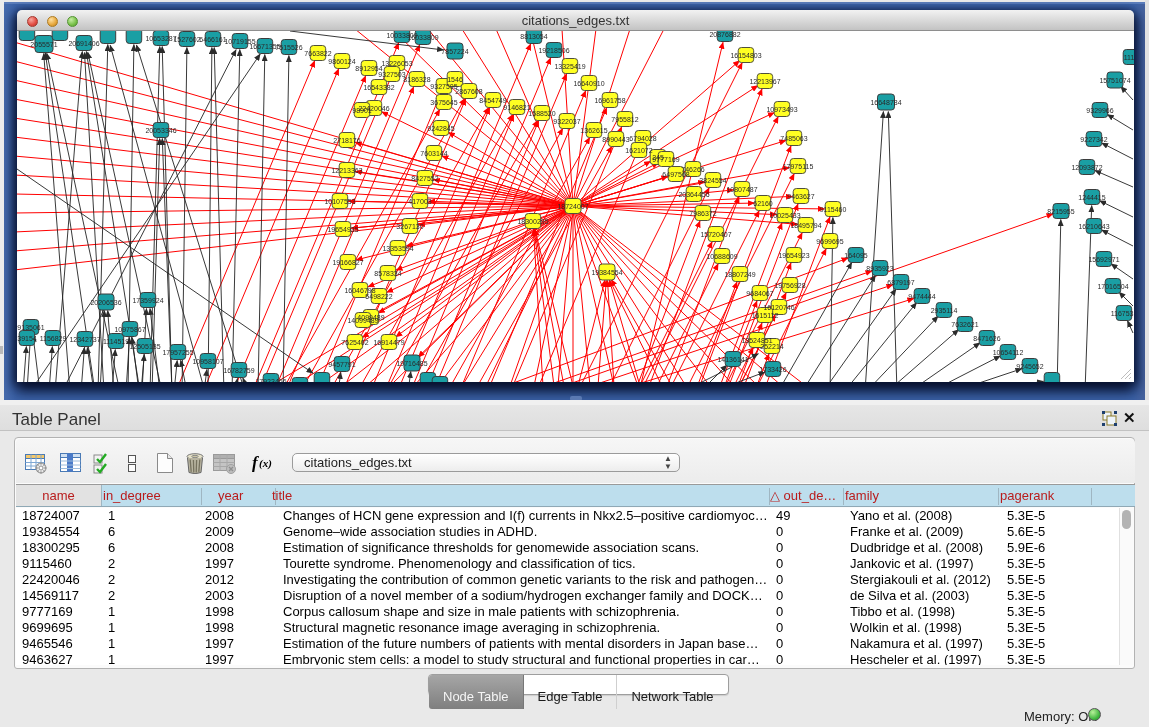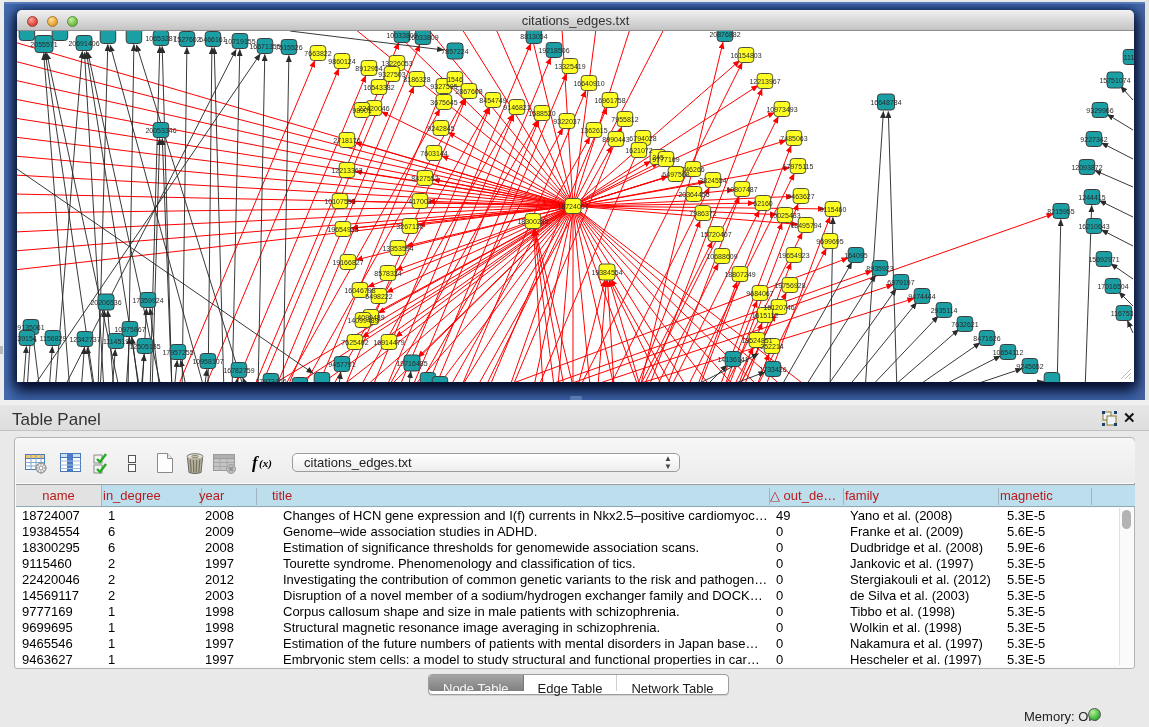--- a/index.html
+++ b/index.html
@@ -29,21 +29,21 @@
 #thead .h{position:absolute;top:3px;border-right:1px solid #9fb6c2;height:17px}
 #thead .hg{position:absolute;top:0;height:21px;background:#e2e2e2;border-right:1px solid #9fb6c2}
 #tbody{position:absolute;left:1px;top:70px;width:1105px;height:157px;background:#fff;overflow:hidden}
 .trow{position:relative;height:16px;font-size:13px;color:#000;white-space:nowrap}
 .c{position:absolute;top:0;overflow:hidden}
 .c1{left:6px;width:92px}.c2{left:92px;width:100px}.c3{left:189px;width:66px}
 .c4{left:267px;width:496px}.c5{left:760px;width:72px}.c6{left:834px;width:154px}.c7{left:991px;width:95px}
 #sbar{position:absolute;right:1px;top:70px;width:14px;height:157px;background:#fafafa;border-left:1px solid #e0e0e0}
 #sbar .th{position:absolute;left:2px;top:2px;width:9px;height:19px;border-radius:5px;background:#b3b3b3}
 #tabs{position:absolute;left:428px;top:674px;height:21px;border:1px solid #9e9e9e;border-radius:4px;background:#fff;font-size:13px;box-shadow:0 1px 1px rgba(0,0,0,.12)}
-#tabs span{display:inline-block;height:16px;line-height:19px;padding:4px 14px;color:#1a1a1a;vertical-align:top}
+#tabs span{display:inline-block;height:34px;line-height:19px;padding:12px 14px;color:#1a1a1a;vertical-align:top}
 #tabs .sel{background:linear-gradient(#a6a6a6,#7f7f7f);color:#f5f5f5;border-radius:3px 0 0 3px;border-right:1px solid #777}
 #tabs .mid{border-right:1px solid #cfcfcf}
 #mem{position:absolute;right:52px;top:709px;font-size:13px;color:#222}
 #dot{position:absolute;right:48px;top:708px;width:13px;height:13px;border-radius:50%;background:radial-gradient(circle at 35% 30%,#b8f09a,#3db53d 65%,#2a8f2a);border:1px solid #555}
 </style></head><body>
 <div id="frame">
     <div class="topline"></div>
  <div id="win">
   <div id="tbar">
         <div class="tl" id="tl1"></div>
@@ -623,25 +623,25 @@
         <text x="2" y="16" font-family="Liberation Serif,serif" font-style="italic" font-weight="bold" font-size="17" fill="#000">f</text>
         <text x="9" y="15" font-family="Liberation Serif,serif" font-style="italic" font-weight="bold" font-size="11" fill="#000">(x)</text>
       </svg>
   <div id="dd">citations_edges.txt<div class="ar">▲<br>▼</div></div>
  </div>
  <div id="thead">
   <div class="hg" style="left:0px;width:86px">
         <div style="margin-top:3px;text-align:center">name</div>
       </div>
   <div class="h" style="left:87px;width:99px">in_degree</div>
-  <div class="h" style="left:183px;width:58px">year</div>
+  <div class="h" style="left:202px;width:58px">year</div>
   <div class="h" style="left:256px;width:498px">title</div>
   <div class="h" style="left:754px;width:74px">△ out_de…</div>
   <div class="h" style="left:829px;width:154px">family</div>
-  <div class="h" style="left:984px;width:92px">magnetic</div>
+  <div class="h" style="left:984px;width:92px">pagerank</div>
  </div>
  <div id="tbody">
       <div class="trow">
         <span class="c c1">18724007</span>
         <span class="c c2">1</span>
         <span class="c c3">2008</span>
         <span class="c c4">Changes of HCN gene expression and I(f) currents in Nkx2.5–positive cardiomyoc…</span>
         <span class="c c5">49</span>
         <span class="c c6">Yano et al. (2008)</span>
         <span class="c c7">5.3E-5</span>

